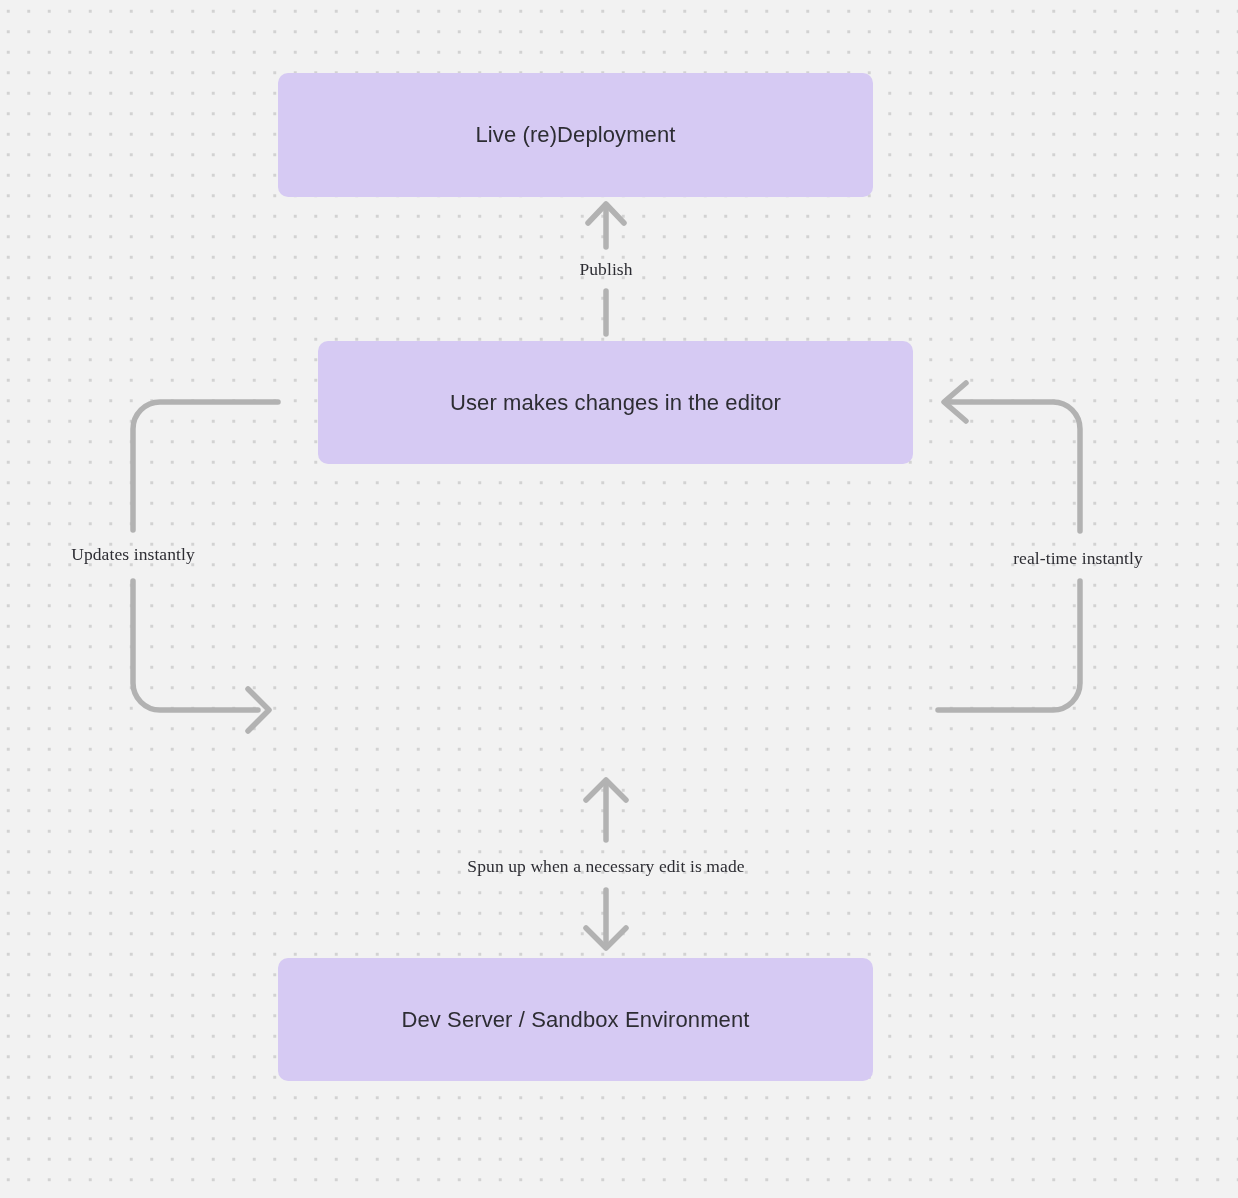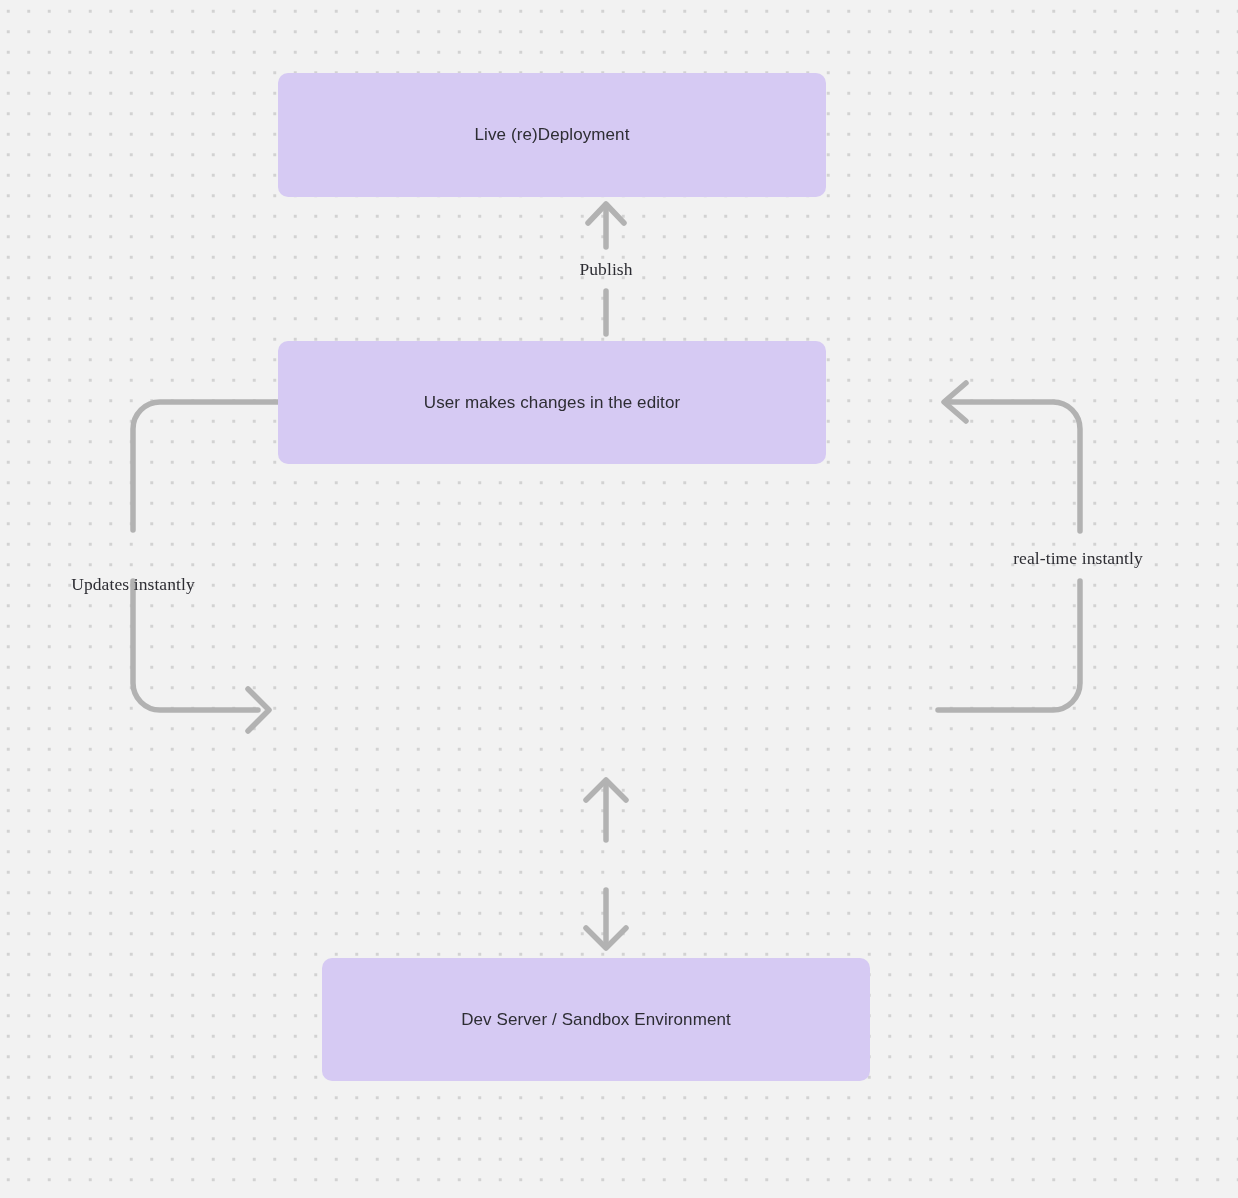--- a/index.html
+++ b/index.html
@@ -35,47 +35,47 @@
   .edges path {
     stroke: var(--arrow);
     stroke-width: 5.5;
     fill: none;
     stroke-linecap: round;
     stroke-linejoin: round;
   }
   .node {
     position: absolute;
     left: 278px;
-    width: 548px;
+    width: 595px;
     height: 123px;
     background: var(--node-fill);
     border-radius: 10px;
     display: flex;
     align-items: center;
     justify-content: center;
     text-align: center;
-    font-size: 17px;
+    font-size: 22px;
     color: var(--text);
     letter-spacing: 0.1px;
   }
   .node-1 { top: 73px; height: 124px; }
-  .node-2 { top: 341px; }
+  .node-2 { top: 341px; margin-left: 40px; }
   .node-3 { top: 649px; }
-  .node-4 { top: 958px; margin-left: 44px; }
+  .node-4 { top: 958px; }
   .edge-label {
     position: absolute;
     transform: translate(-50%, -50%);
     white-space: nowrap;
     font-size: 17.5px;
     color: var(--text);
     letter-spacing: 0.1px;
     font-family: Liberation Serif, serif;
   }
   .label-publish  { left: 606px;  top: 269px; }
-  .label-updates  { left: 133px;  top: 584px; }
+  .label-updates  { left: 133px;  top: 554px; }
   .label-feedback { left: 1078px; top: 558px; }
   .label-spunup   { left: 606px;  top: 866px; }
 </style>
 </head>
 <body>
 
 <div class="canvas">
 
   <svg class="edges" viewBox="0 0 1238 1198" xmlns="http://www.w3.org/2000/svg">
 
@@ -111,14 +111,15 @@
   <div class="node node-2">
     <span>User makes changes in the editor</span>
   </div>
   <div class="node node-4">
     <span>Dev Server / Sandbox Environment</span>
   </div>
 
   <div class="edge-label label-publish">Publish</div>
   <div class="edge-label label-updates">Updates instantly</div>
   <div class="edge-label label-feedback">real-time instantly</div>
+  <div class="edge-label label-spunup">Spun up when a necessary edit is made</div>
 
 </div>
 
 </body></html>

